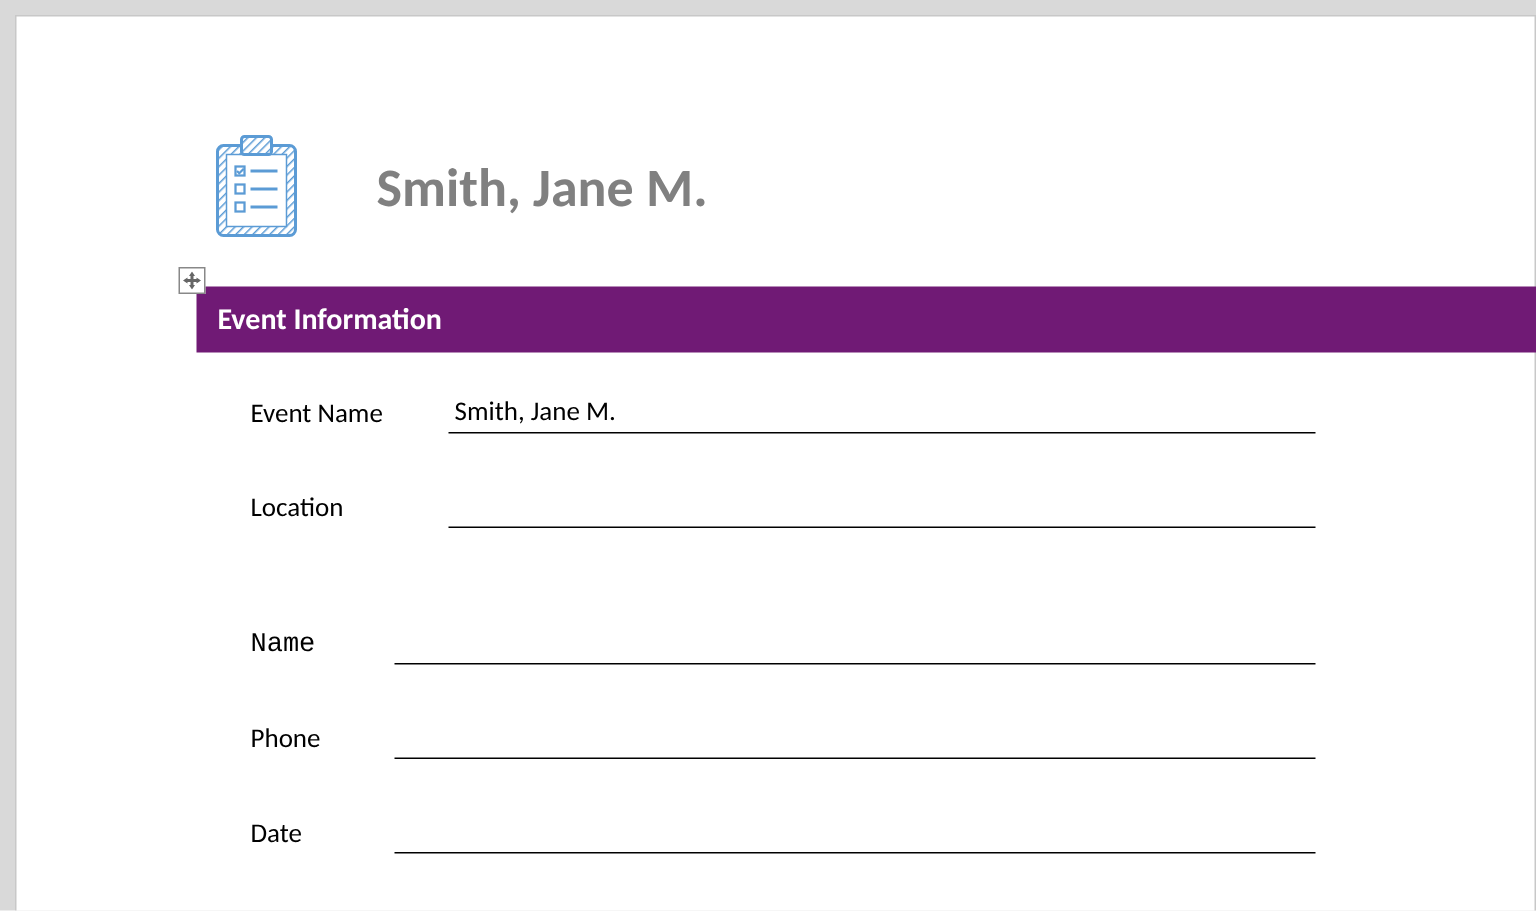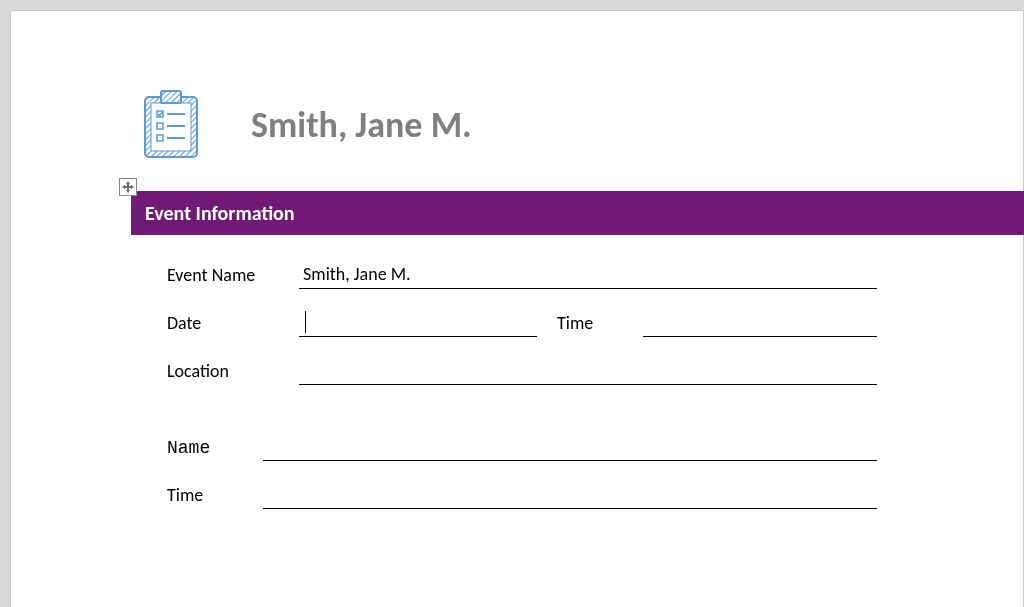--- a/index.html
+++ b/index.html
@@ -53,21 +53,21 @@
     width: 908px;
   }
   .form-body {
     width: 760px;
     padding: 16px 14px 12px 36px;
   }
   .form-row {
     display: flex;
     align-items: flex-end;
     min-height: 38px;
-    margin-bottom: 10px;
+    margin-bottom: 25px;
     font-size: 18px;
     color: #000;
   }
   .label {
     flex: 0 0 auto;
     padding-right: 8px;
     padding-bottom: 3px;
     white-space: nowrap;
   }
   .label.w-event   { width: 132px; }
@@ -130,36 +130,33 @@
     </svg>
   </div>
 
   <div class="section-bar">Event Information</div>
   <div class="form-body">
     <div class="form-row">
       <div class="label w-event">Event Name</div>
       <div class="field">Smith, Jane M.</div>
     </div>
     <div class="form-row">
-      <div class="label w-date">Date</div>
-      <div class="field short"><span class="cursor-tick"></span><span></span></div>
-      <div class="label w-time">Time</div>
-      <div style="flex:0 0 34px"></div>
-      <div class="field"></div>
-    </div>
-    <div class="form-row">
       <div class="label w-loc">Location</div>
       <div class="field"></div>
     </div>
   </div>
 
   <div class="form-body">
     <div class="form-row">
       <div class="label w-name">Name</div>
       <div class="field"></div>
     </div>
     <div class="form-row">
-      <div class="label w-email">Time</div>
+      <div class="label w-phone">Phone</div>
+      <div class="field"></div>
+    </div>
+    <div class="form-row">
+      <div class="label w-email">Date</div>
       <div class="field"></div>
     </div>
   </div>
 
 </div>
 
 </body></html>

